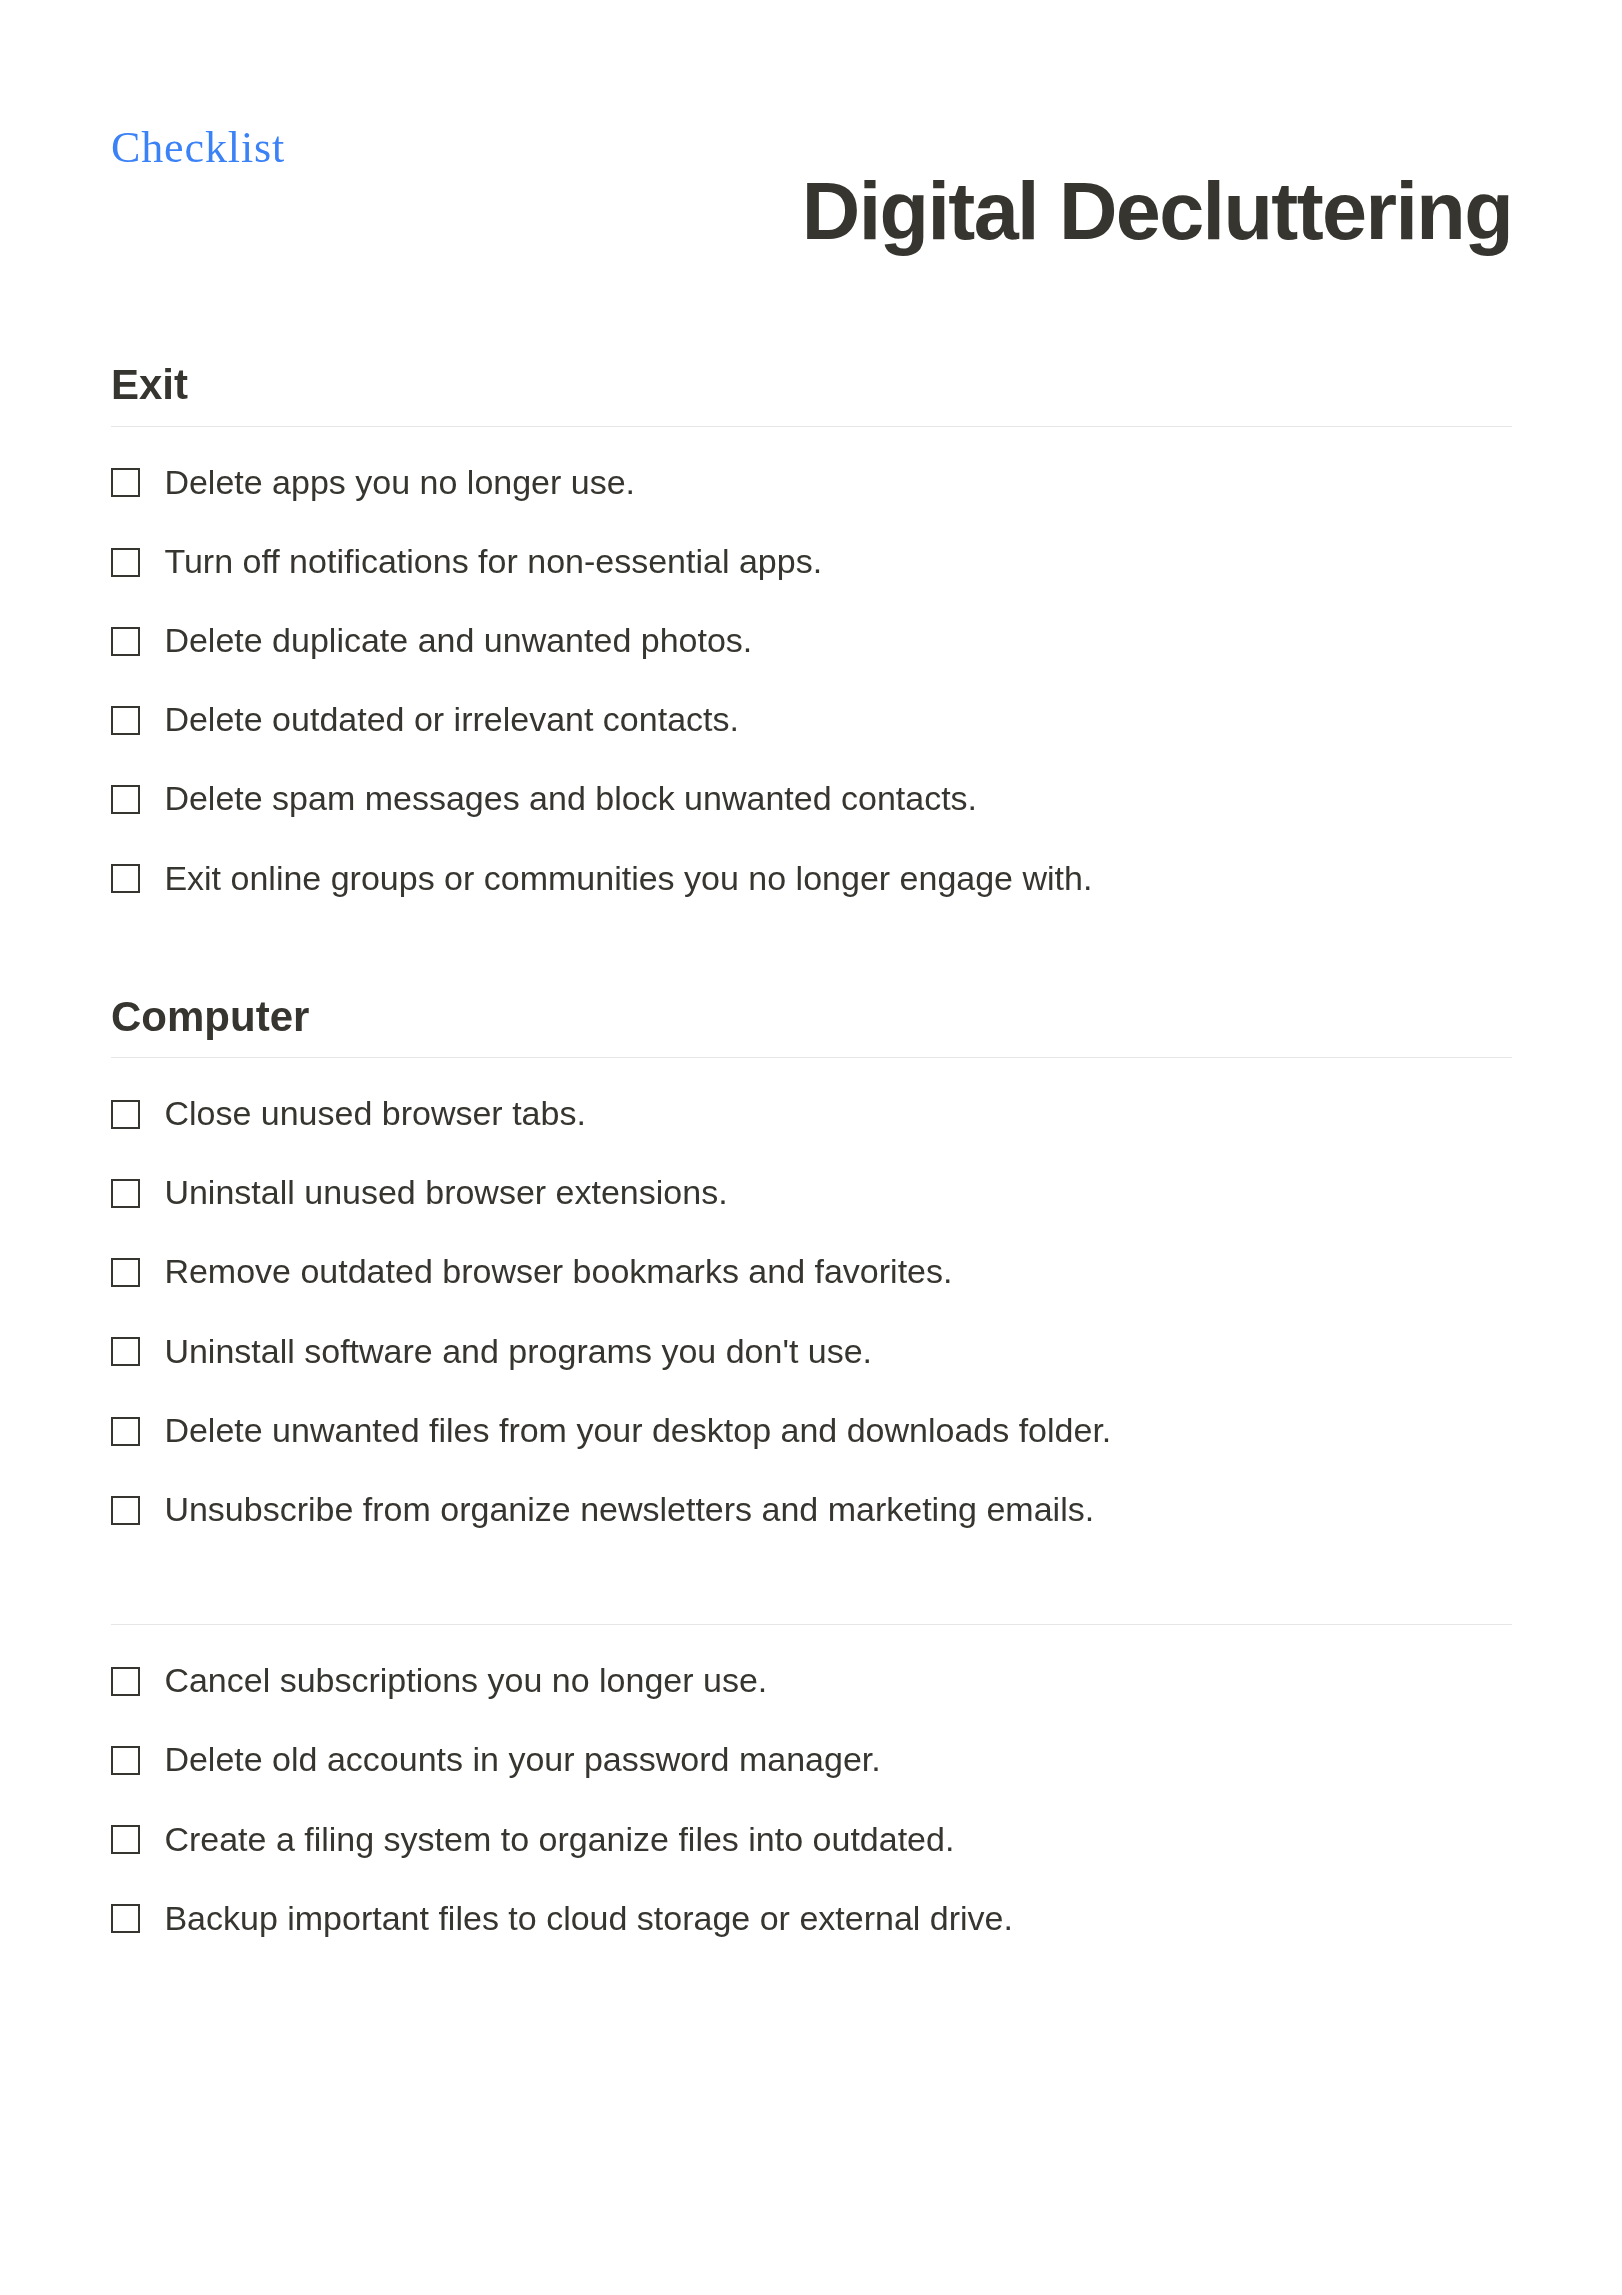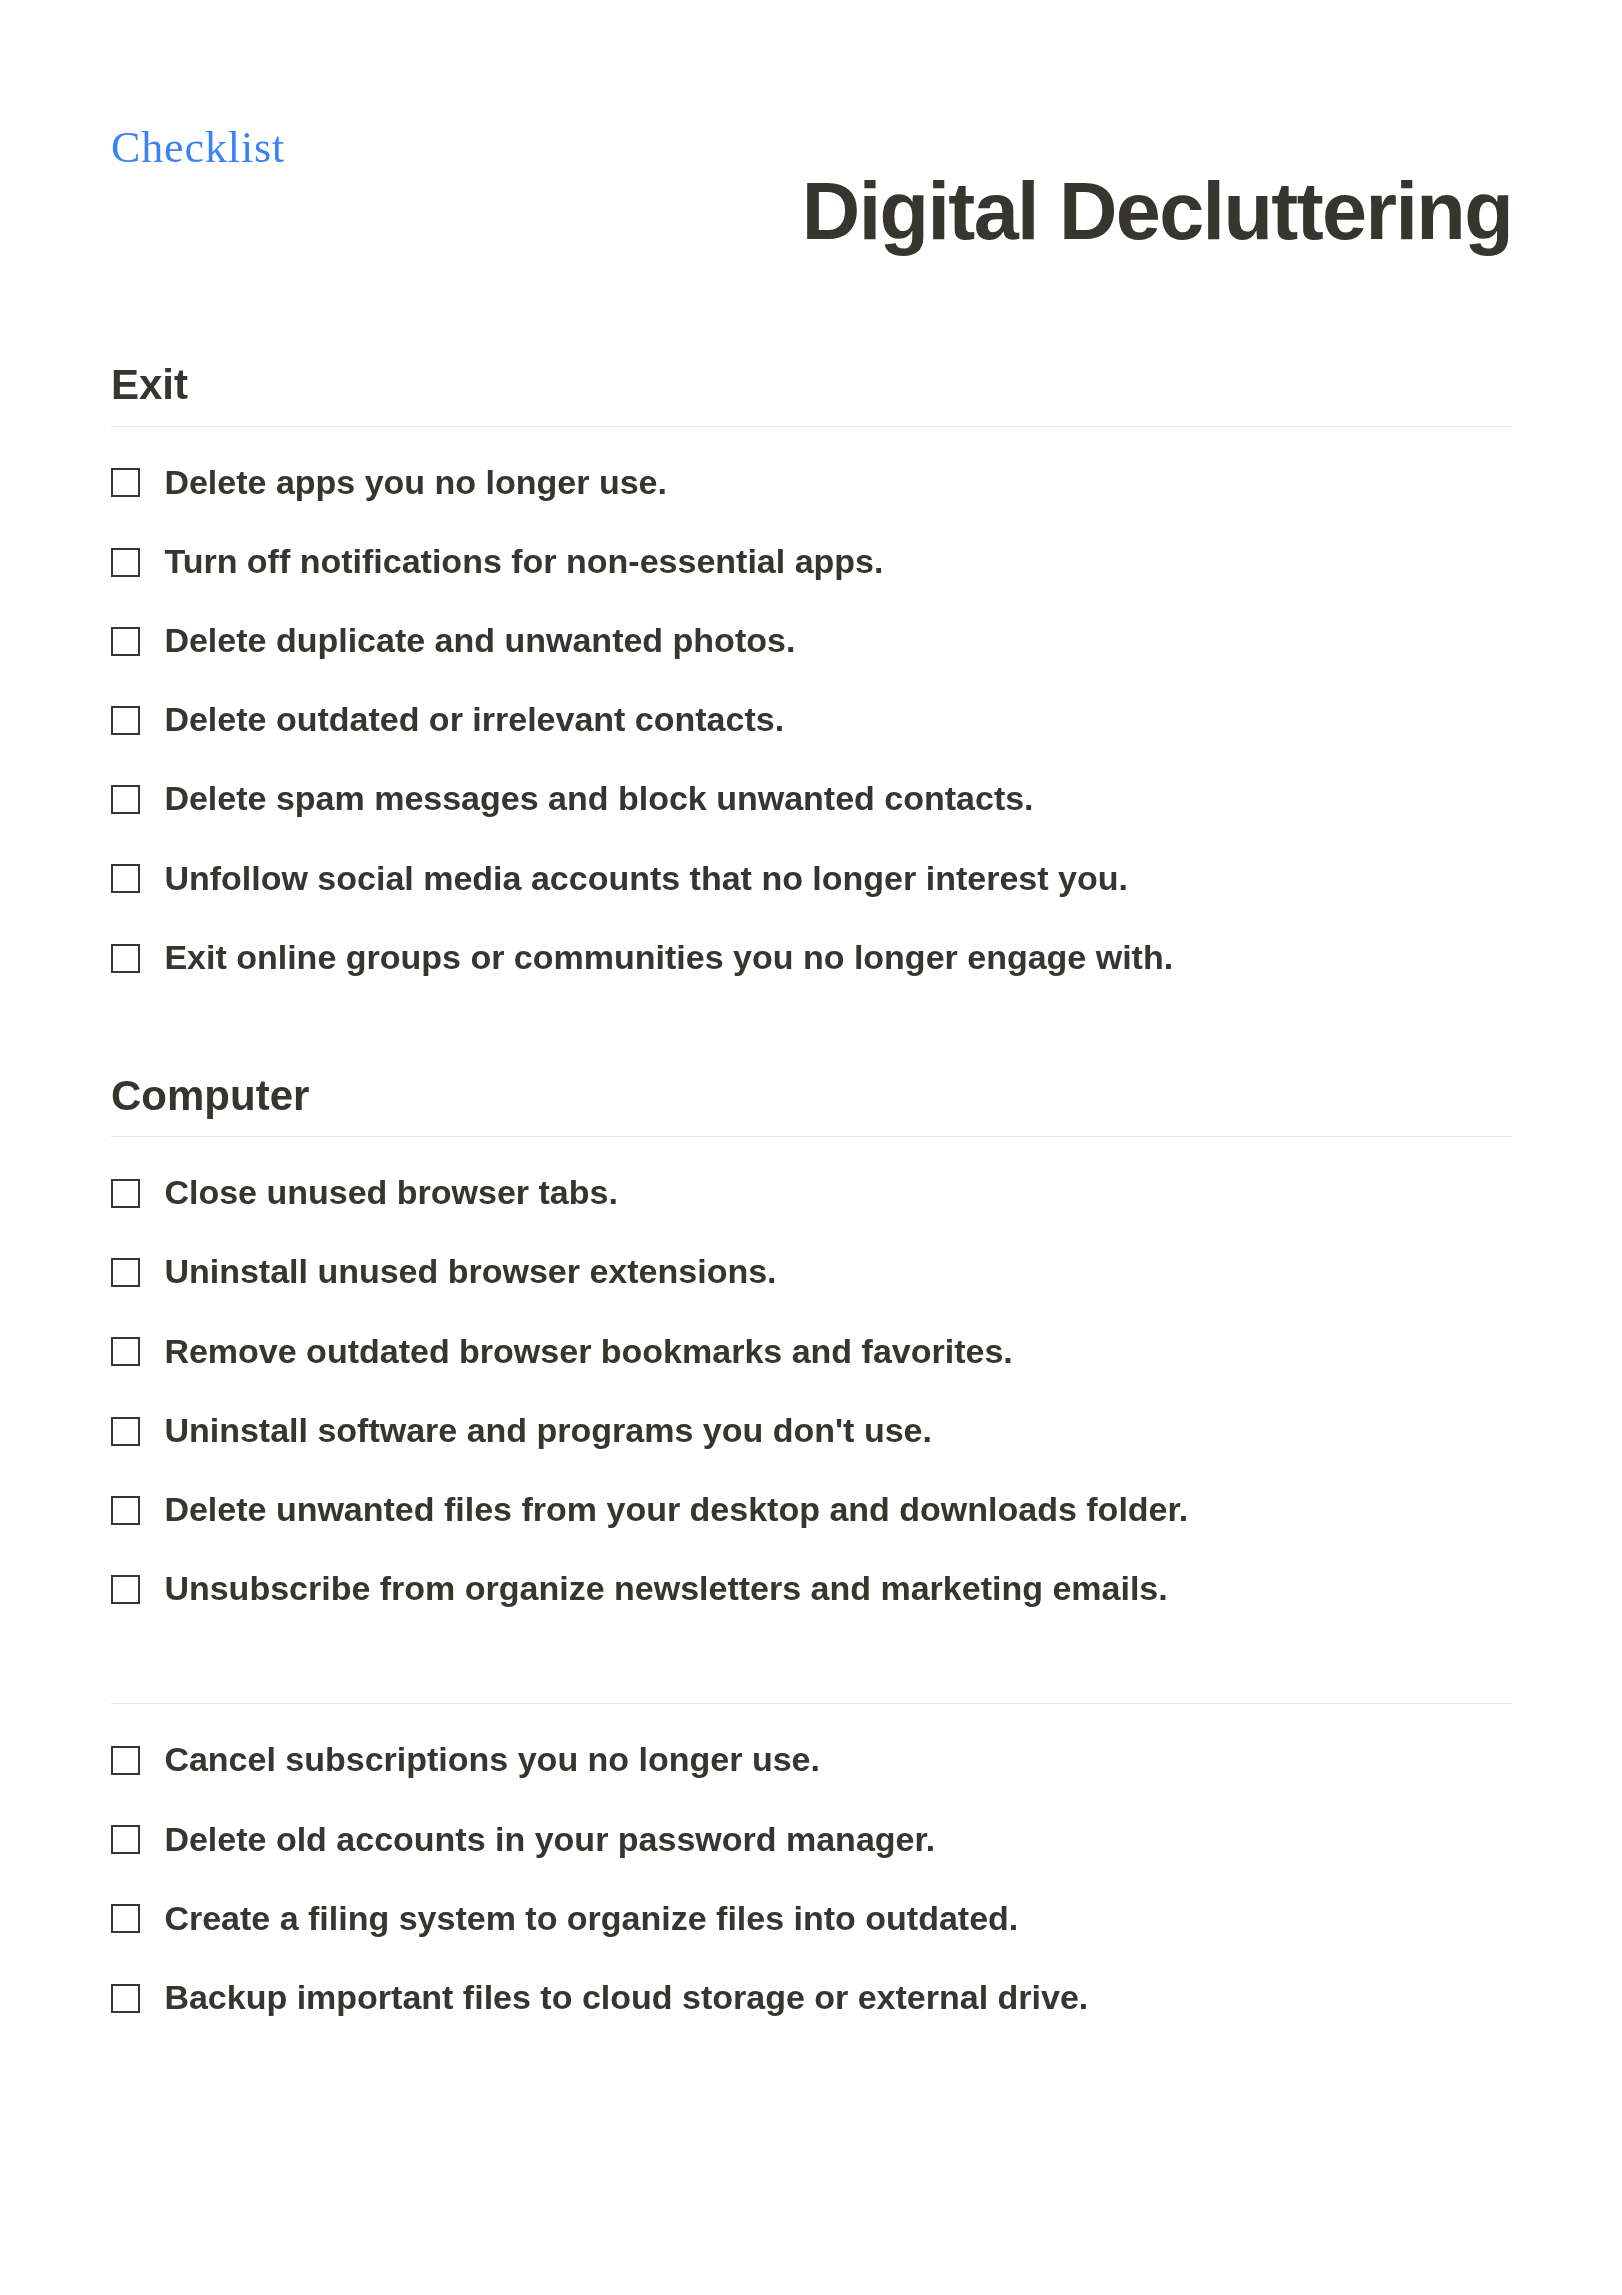--- a/index.html
+++ b/index.html
@@ -59,21 +59,21 @@
     width: 29px;
     height: 29px;
     border: 2.9px solid #37352f;
     background: #ffffff;
     cursor: pointer;
     position: relative;
     top: 1.2px;
   }
   .item-text {
     font-size: 34px;
-    font-weight: 700;
+    font-weight: 400;
     color: #37352f;
     line-height: 1.3;
   }
 </style>
 </head>
 <body>
 
 <div class="pretitle">Checklist</div>
 <h1 class="title">Digital Decluttering</h1>
 
@@ -93,24 +93,20 @@
       <span class="checkbox"></span>
       <span class="item-text">Delete duplicate and unwanted photos.</span>
     </li>
     <li class="check-item">
       <span class="checkbox"></span>
       <span class="item-text">Delete outdated or irrelevant contacts.</span>
     </li>
     <li class="check-item">
       <span class="checkbox"></span>
       <span class="item-text">Delete spam messages and block unwanted contacts.</span>
-    </li>
-    <li class="check-item">
-      <span class="checkbox"></span>
-      <span class="item-text">Unfollow social media accounts that no longer interest you.</span>
     </li>
     <li class="check-item">
       <span class="checkbox"></span>
       <span class="item-text">Exit online groups or communities you no longer engage with.</span>
     </li>
   </ul>
 </div>
 
 <div class="section">
   <h2 class="section-heading">Computer</h2>

